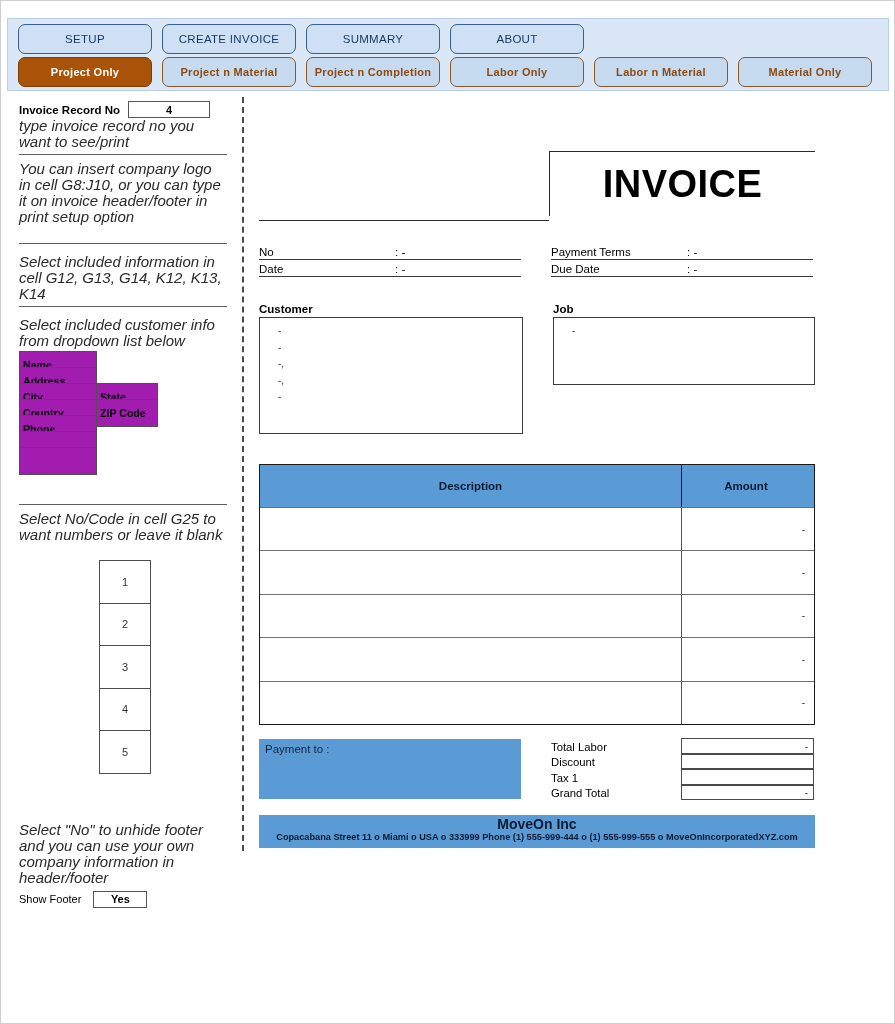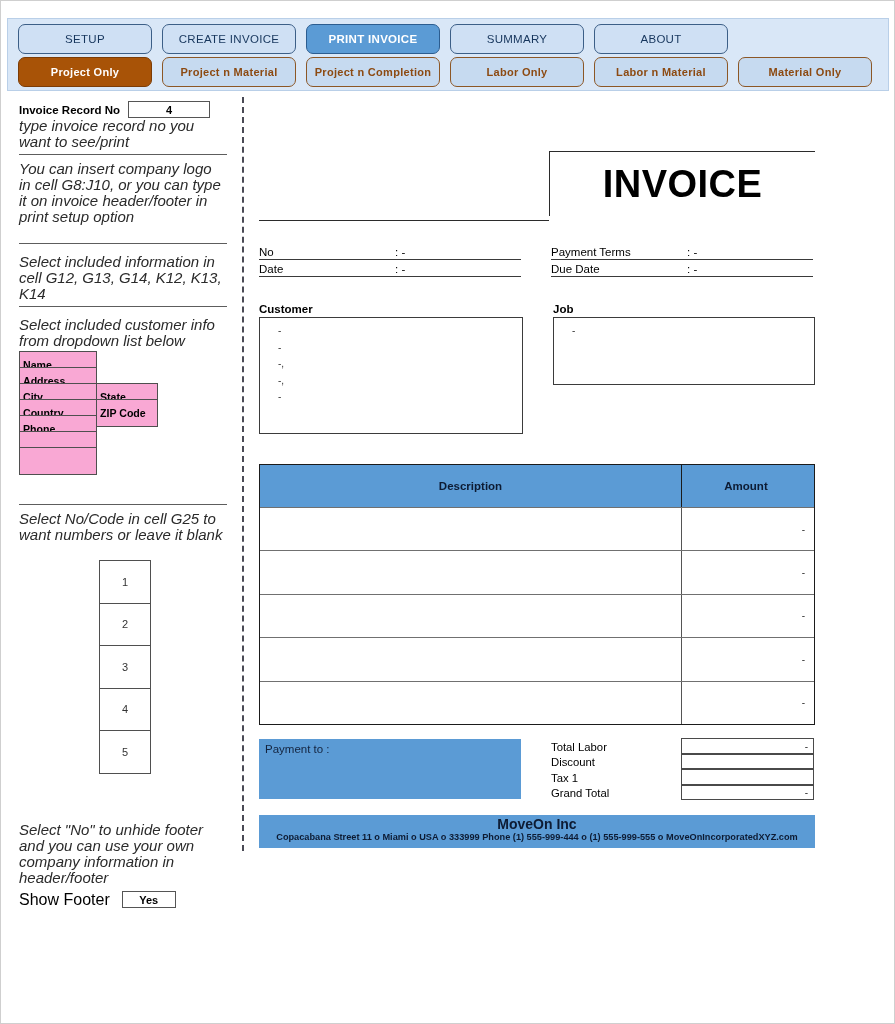--- a/index.html
+++ b/index.html
@@ -89,37 +89,37 @@
   .hr { border-top: 1.3px solid #5d5d5d; margin: 4px 0 6px 0; }
 
   
   .cust-table { margin-top: 3px; }
   .cust-line { display: flex; height: 16px; }
   .cust-cell {
     width: 78px; height: 28px;
     border: 1px solid #4f4f4f; margin-top: -1px;
     font-size: 10.6px; font-weight: bold; color: #000;
     padding-left: 3px; display: flex; align-items: center;
-    background: #f9a8d4;
+    background: #a21caf;
   }
   .cust-cell.right { margin-left: -1px; width: 62px; }
   .cust-spacer { width: 62px; }
 
   
   .numlist { margin: 18px 0 0 80px; }
   .numcell {
     width: 52px; height: 43.5px; margin-top: -1px;
     border: 1.4px solid #4f4f4f; background: #fff;
     display: flex; align-items: center; justify-content: center;
     font-size: 11px; color: #333;
   }
   .showfooter {
     display: flex; align-items: center; margin-top: 5px;
   }
-  .showfooter .lbl { font-size: 16px; color: #000; }
+  .showfooter .lbl { font-size: 11px; color: #000; }
   .showfooter .val {
     width: 54px; height: 17px; margin-left: 12px;
     border: 1.4px solid #555; background: #fff;
     display: flex; align-items: center; justify-content: center;
     font-size: 11px; font-weight: bold; color: #000;
   }
 
   
   #inv { position: absolute; left: 258px; top: 100px; width: 556px; }
 
@@ -213,21 +213,20 @@
 </style>
 </head>
 <body>
 
 <div id="page">
 
   <div id="tabbar">
     <div class="tabrow r1" id="main-tabs">
         <div class="tab main">SETUP</div>
         <div class="tab main">CREATE INVOICE</div>
-        <div class="tab main active">PRINT INVOICE</div>
         <div class="tab main">SUMMARY</div>
         <div class="tab main">ABOUT</div>
       </div>
     <div class="tabrow r2" id="sub-tabs">
         <div class="tab sub active">Project Only</div>
         <div class="tab sub">Project n Material</div>
         <div class="tab sub">Project n Completion</div>
         <div class="tab sub">Labor Only</div>
         <div class="tab sub">Labor n Material</div>
         <div class="tab sub">Material Only</div>

